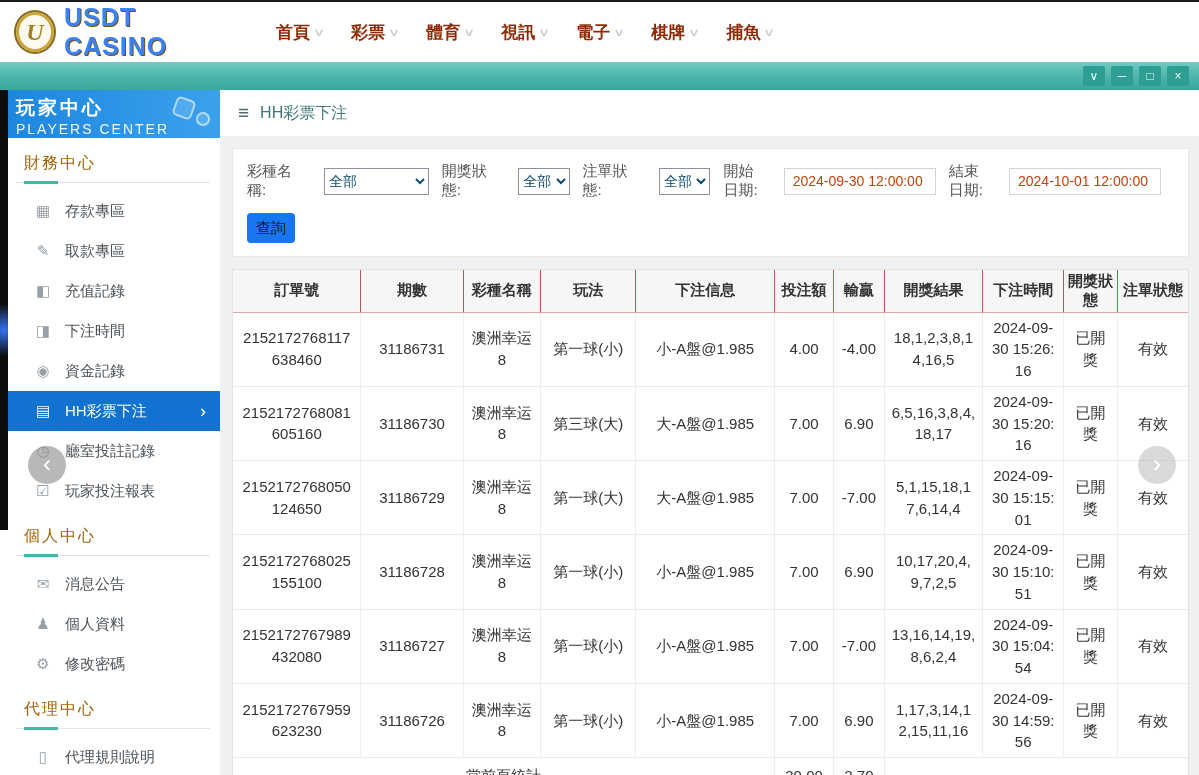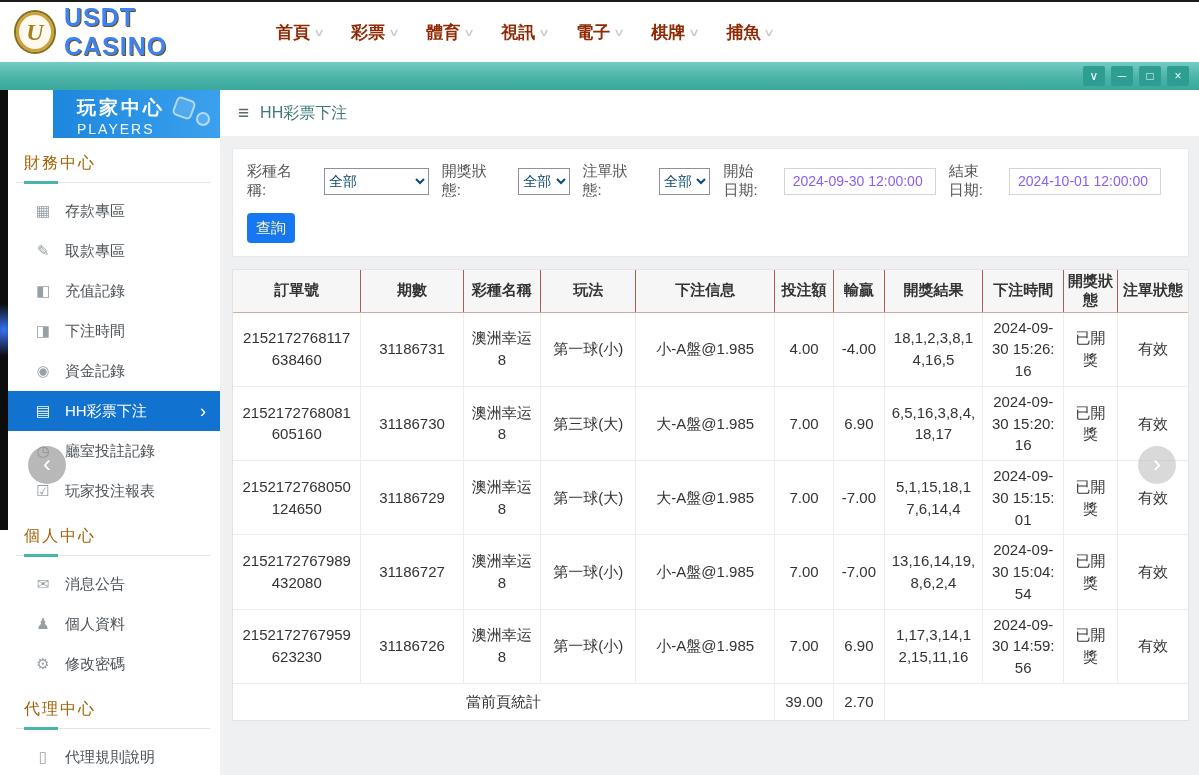--- a/index.html
+++ b/index.html
@@ -47,21 +47,21 @@
     width: 8px;
     background-color: #fff;
     background-image:
       radial-gradient(circle at 4px 240px, rgba(56,120,255,.95) 0, rgba(56,120,255,0) 26px),
       linear-gradient(180deg, #0d0d0d 0px, #0d0d0d 440px, #ffffff 440px);
   }
   .sidebar { width: 212px; background: #fff; display: flex; flex-direction: column; }
   .sidebar-head {
     height: 48px; flex: 0 0 48px;
     background: linear-gradient(90deg, #1d87de, #3ba1ee);
-    color: #fff; padding: 5px 0 0 24px; position: relative; overflow: hidden; margin-left: 45px;
+    color: #fff; padding: 5px 0 0 8px; position: relative; overflow: hidden;
   }
   .sidebar-head .t { font-size: 19px; font-weight: bold; letter-spacing: 3px; }
   .sidebar-head .s { font-size: 14px; letter-spacing: 2px; opacity: .92; }
   .deco1, .deco2 {
     position: absolute; border: 2px solid rgba(255,255,255,.55); background: rgba(255,255,255,.15);
   }
   .deco1 { width: 20px; height: 20px; border-radius: 5px; right: 26px; top: 8px; transform: rotate(20deg); }
   .deco2 { width: 14px; height: 14px; border-radius: 50%; right: 10px; top: 22px; }
   .side-title {
     position: relative; margin-top: 15px; padding: 0 0 9px 16px;
@@ -99,25 +99,25 @@
   .filter-row { display: flex; align-items: center; font-size: 15px; color: #555; }
   .fgroup { display: flex; align-items: center; gap: 20px; margin-right: 13px; }
   select {
     height: 27px; border: 1px solid #8f8f9d; background: #fff;
     font-size: 14px; color: #0c4a6e; font-family: inherit;
   }
   .sel-wide { width: 118px; }
   .sel-small { width: 58px; }
   .date-input {
     width: 152px; height: 27px; border: 1px solid #d4d4d4;
-    padding: 0 8px; font-size: 14px; color: #8b5cf6; font-family: inherit;
+    padding: 0 8px; font-size: 14px; color: #c2410c; font-family: inherit;
   }
   .btn-query {
     margin-top: 13px; width: 48px; height: 30px;
-    background: #1677f0; color: #fef9c3; border: none; border-radius: 4px;
+    background: #1677f0; color: #0f172a; border: none; border-radius: 4px;
     font-size: 15px; cursor: pointer; font-family: inherit;
   }
   .table-panel { margin: 0 10px 0 12px; background: #fff; border: 1px solid #e3e3e3; }
   table { width: 100%; border-collapse: collapse; table-layout: fixed; font-size: 15px; color: #333; }
   thead th {
     background: #f6f6f6; height: 42px; font-weight: bold;
     border-bottom: 1px solid #d3aba6;
   }
   thead th + th { border-left: 1px solid #b05c52; }
   tbody td {
@@ -368,20 +368,33 @@
             <td>第一球(大)</td>
             <td>大-A盤@1.985</td>
             <td>7.00</td>
             <td>-7.00</td>
             <td>5,1,15,18,17,6,14,4</td>
             <td>2024-09-30 15:15:01</td>
             <td>已開獎</td>
             <td>有效</td>
           </tr>
           <tr class="datarow">
+            <td>2152172768025155100</td>
+            <td>31186728</td>
+            <td>澳洲幸运8</td>
+            <td>第一球(小)</td>
+            <td>小-A盤@1.985</td>
+            <td>7.00</td>
+            <td>6.90</td>
+            <td>10,17,20,4,9,7,2,5</td>
+            <td>2024-09-30 15:10:51</td>
+            <td>已開獎</td>
+            <td>有效</td>
+          </tr>
+          <tr class="datarow">
             <td>2152172767989432080</td>
             <td>31186727</td>
             <td>澳洲幸运8</td>
             <td>第一球(小)</td>
             <td>小-A盤@1.985</td>
             <td>7.00</td>
             <td>-7.00</td>
             <td>13,16,14,19,8,6,2,4</td>
             <td>2024-09-30 15:04:54</td>
             <td>已開獎</td>

